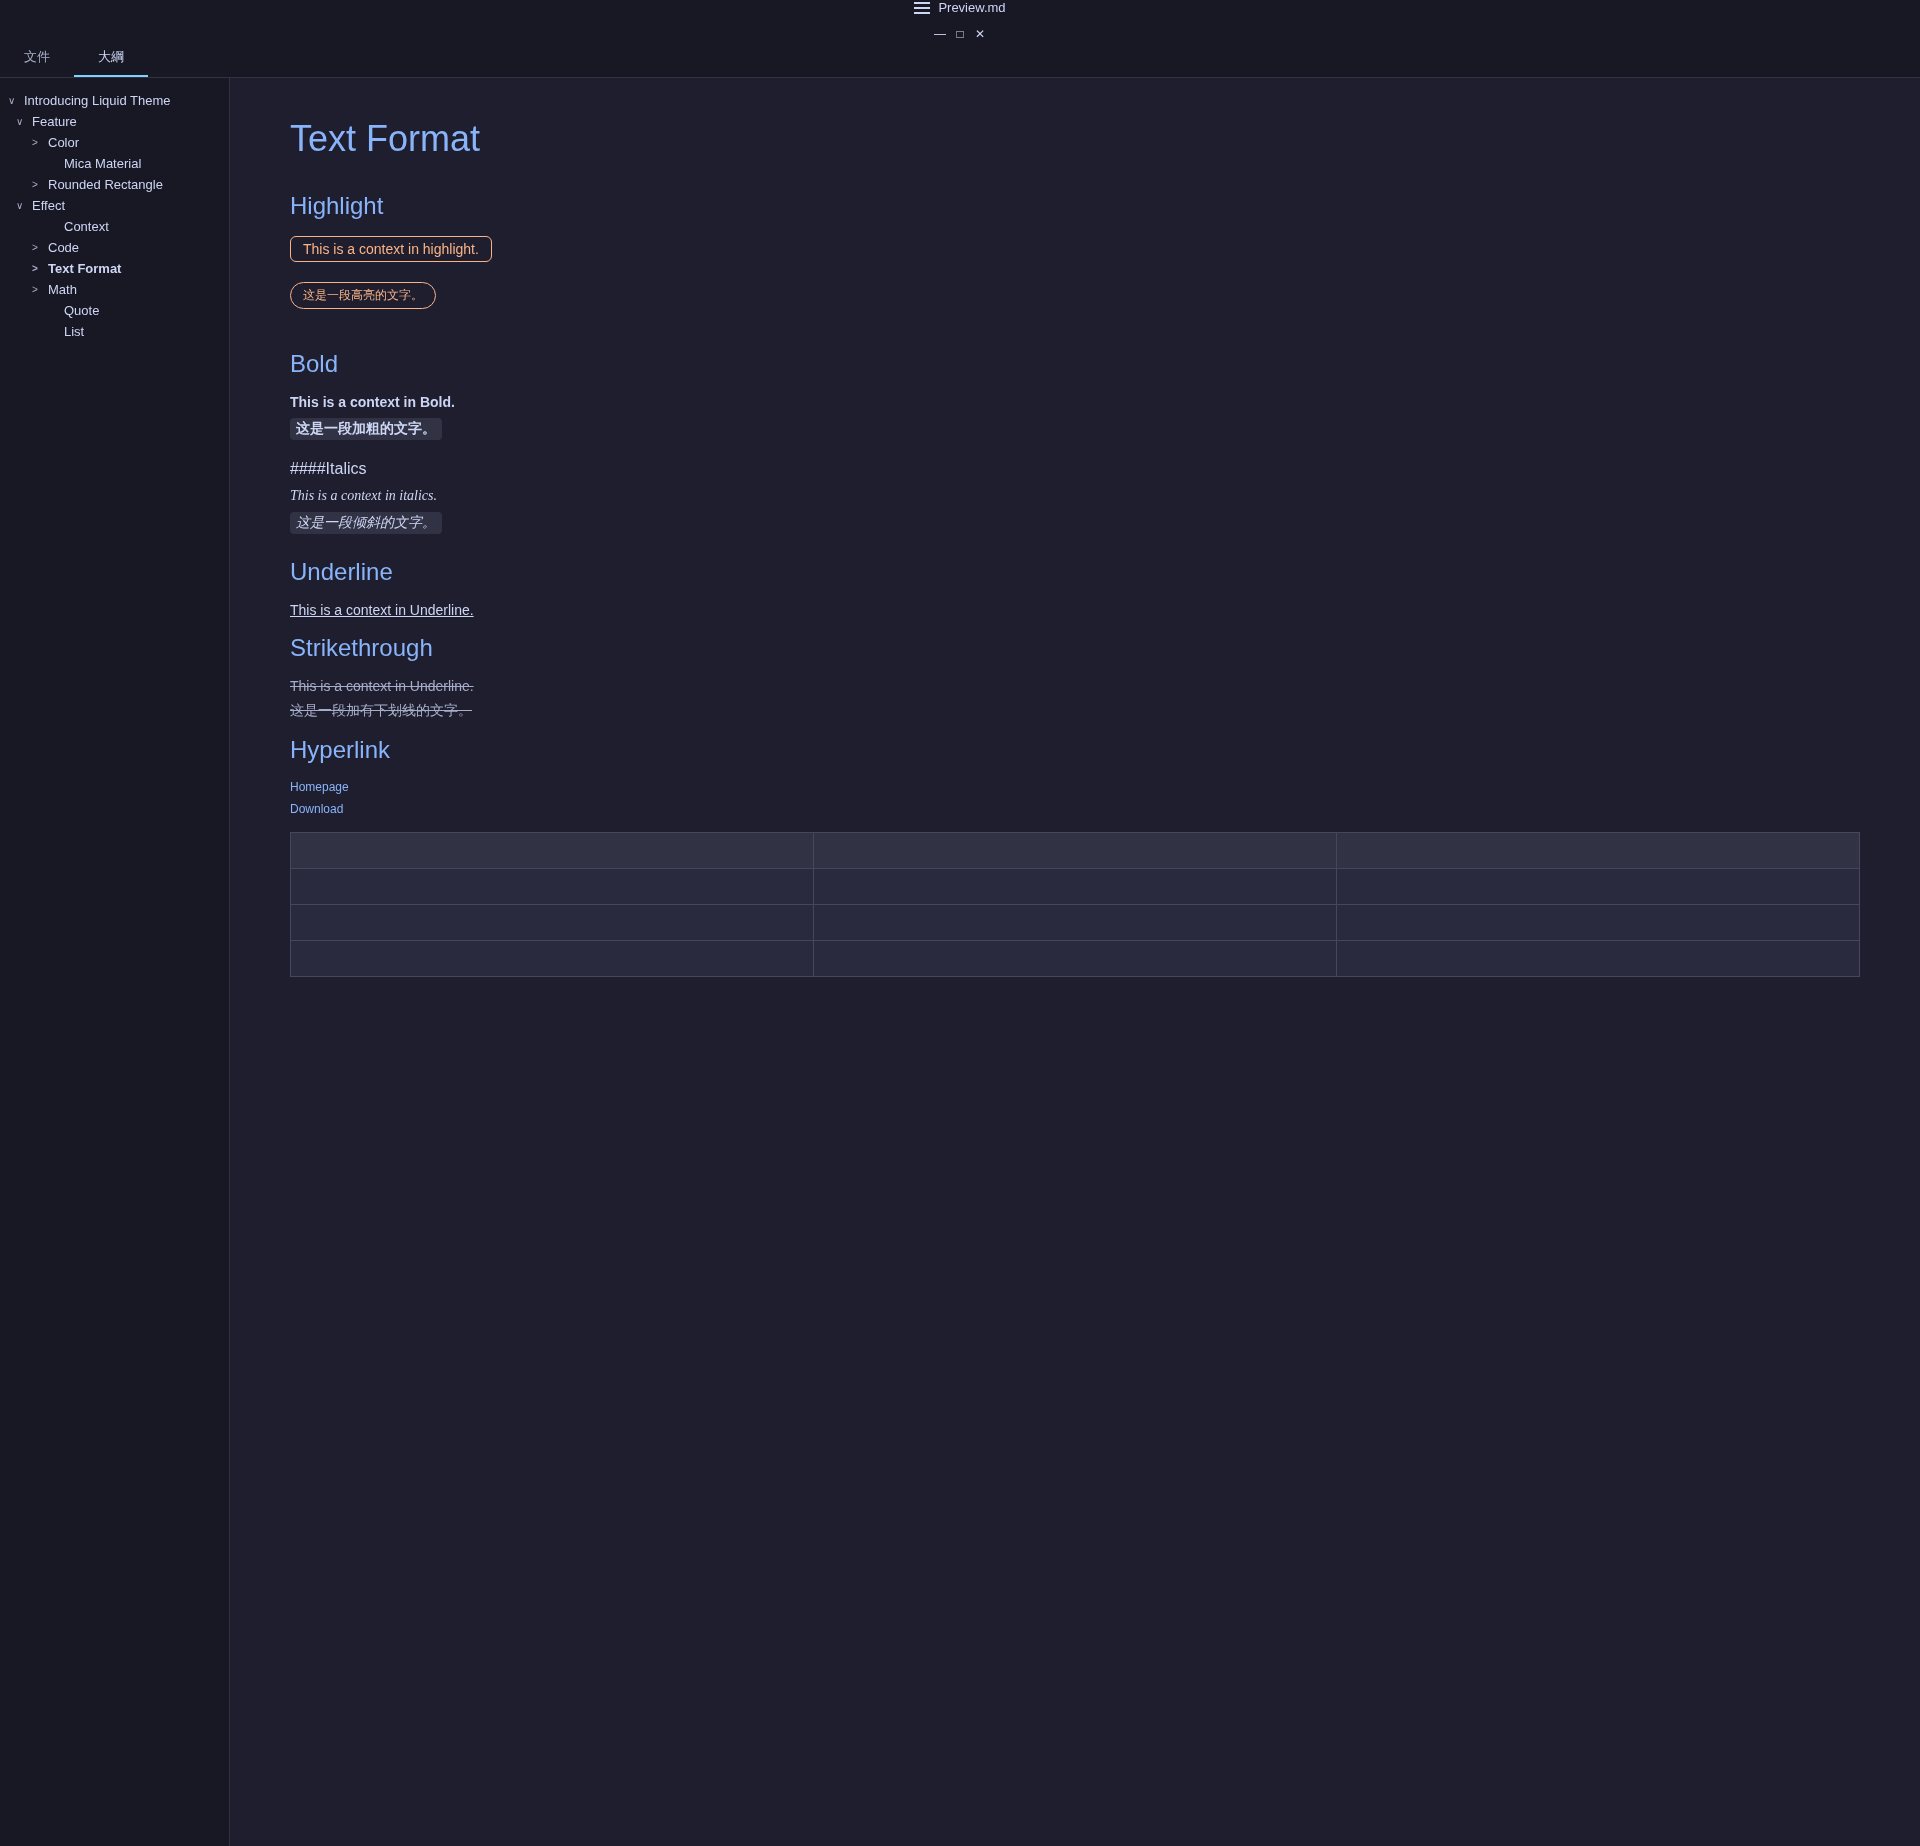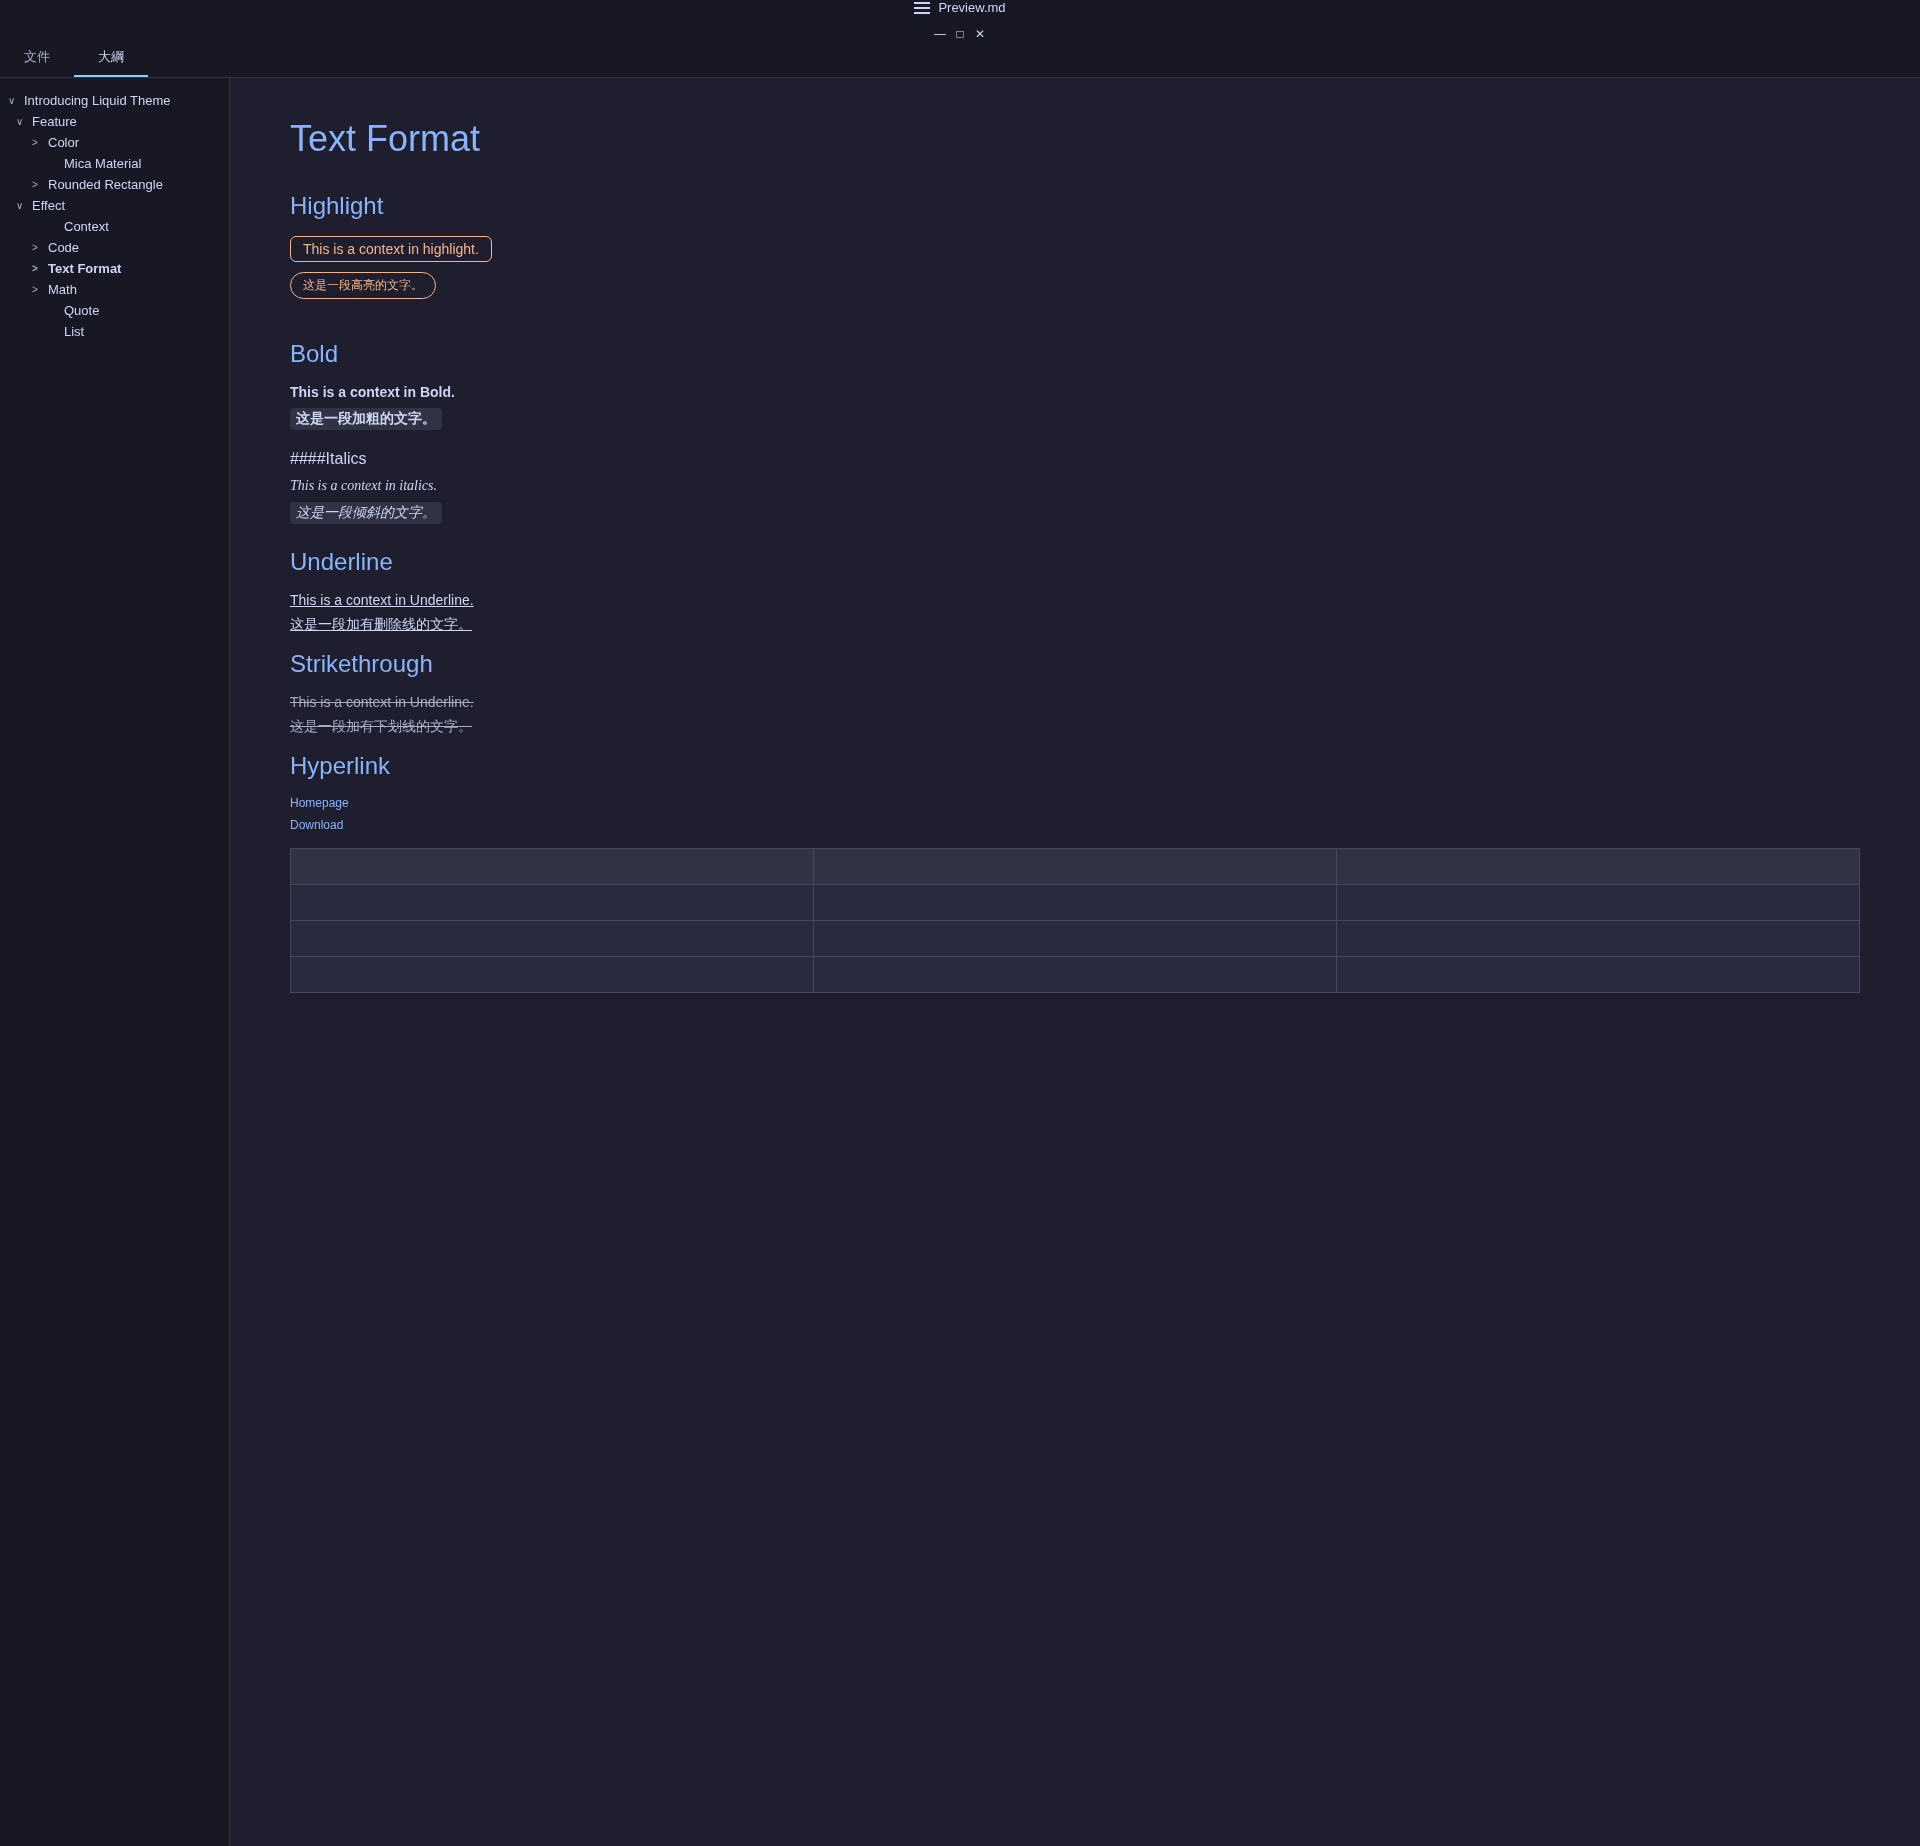--- a/index.html
+++ b/index.html
@@ -147,21 +147,21 @@
       margin-top: 16px;
     }
 
     
     .highlight-box {
       display: inline-block;
       border: 1.5px solid #fab387;
       border-radius: 6px;
       padding: 4px 12px;
       color: #fab387;
-      margin-bottom: 2px;
+      margin-bottom: 12px;
       font-size: 14px;
     }
     .highlight-box-zh {
       display: inline-block;
       border: 1.5px solid #fab387;
       border-radius: 14px;
       padding: 4px 12px;
       color: #fab387;
       margin-bottom: 25px;
       font-size: 12px;
@@ -358,21 +358,20 @@
     </div>
 
     <h3 class="italics-heading">####Italics</h3>
     <div class="doc-paragraph italic-text">This is a context in italics.</div>
     <div class="doc-paragraph">
       <span class="italic-text-zh">这是一段倾斜的文字。</span>
     </div>
 
     <h2 class="doc-h2">Underline</h2>
     <div class="doc-paragraph underline-text">This is a context in Underline.</div>
-    <div class="doc-paragraph strikethrough-underline-zh">这是一段加有删除线的文字。</div>
 
     <h2 class="doc-h2">Strikethrough</h2>
     <div class="doc-paragraph strikethrough-text">This is a context in Underline.</div>
     <div class="doc-paragraph strikethrough-text">这是一段加有下划线的文字。</div>
 
     <h2 class="doc-h2">Hyperlink</h2>
     <a href="#" class="hyperlink">Homepage</a>
     <a href="#" class="hyperlink">Download</a>
 
     <table class="doc-table">

